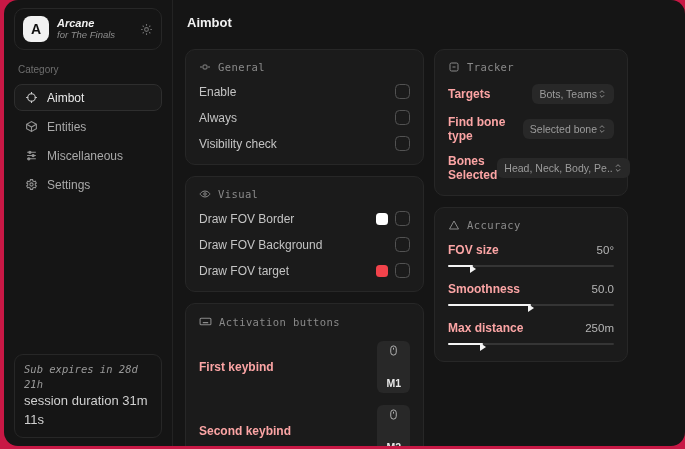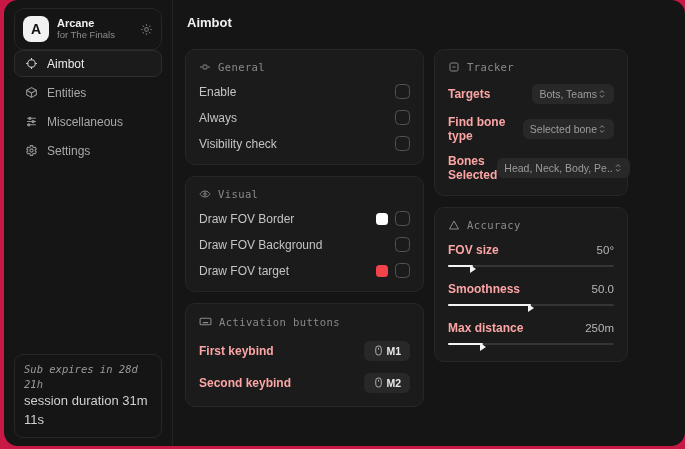--- a/index.html
+++ b/index.html
@@ -25,21 +25,21 @@
   }
   .brand-card {
     border:1px solid #272727; border-radius:10px;
     padding:7px 8px; display:flex; align-items:center; gap:8px;
   }
   .logo {
     width:26px; height:26px; border-radius:8px; background:#f2f2f2;
     color:#111; font-weight:bold; font-size:14px;
     display:flex; align-items:center; justify-content:center;
   }
-  .brand-text { flex:1; line-height:1.15; }
+  .brand-text { flex:1; line-height:1.15;font-style:italic; }
   .brand-title { color:#f0f0f0; font-size:11px; font-weight:bold; }
   .brand-sub { color:#8d8d8d; font-size:9.5px; }
   .brand-gear { color:#6f6f6f; display:flex; }
   .category-label { color:#6e6e6e; font-size:10px; margin:14px 4px 9px 4px; }
   .nav { display:flex; flex-direction:column; gap:2px; }
   .nav-item {
     height:27px; display:flex; align-items:center; gap:9px;
     padding:0 10px; border-radius:8px; border:1px solid transparent;
     color:#a9a9a9; font-size:12px; cursor:default;
   }
@@ -85,23 +85,23 @@
   }
   .swatch { width:12px; height:12px; border-radius:3.5px; }
   .dd-btn {
     display:flex; align-items:center; 
     background:#282828; border-radius:6px;
     padding:4px 7px; color:#9c9c9c; font-size:10.5px;
     white-space:nowrap;
   }
   .dd-btn svg { color:#8c8c8c; }
   .key-btn {
-    display:flex; gap:2px;
+    display:flex; align-items:center; gap:21px;
     background:#282828; border-radius:6px;
-    padding:4px 9px; color:#e8e8e8; font-size:10.5px; font-weight:bold;
+    padding:4px 9px; color:#e8e8e8; font-size:10.5px; font-weight:bold;flex-direction:column;
   }
   .key-btn svg { color:#bdbdbd; }
   .acc-row { margin-top:12px; }
   .acc-top { display:flex; justify-content:space-between; align-items:center; }
   .acc-val { color:#b5b5b5; font-size:11.5px; }
   .slider { position:relative; height:8px; margin-top:5px; }
   .slider .track {
     position:absolute; left:0; right:0; top:3px; height:2px;
     background:#353535; border-radius:2px;
   }
@@ -128,20 +128,21 @@
         <div class="brand-sub">for The Finals</div>
       </div>
       <span class="brand-gear">
         <svg width="13" height="13" viewBox="0 0 24 24" fill="none" stroke="currentColor" stroke-width="2">
             <circle cx="12" cy="12" r="3.5"></circle>
             <path d="M12 2v3M12 19v3M2 12h3M19 12h3M4.9 4.9l2.1 2.1M17 17l2.1 2.1M19.1 4.9L17 7M7 17l-2.1 2.1"></path>
           </svg>
       </span>
     </div>
 
+    <div class="category-label">Category</div>
 
     <div class="nav">
       <div class="nav-item active">
         <span class="ni">
           <svg width="13" height="13" viewBox="0 0 24 24" fill="none" stroke="currentColor" stroke-width="2">
               <circle cx="12" cy="12" r="7"></circle>
               <path d="M12 2v4M12 18v4M2 12h4M18 12h4"></path>
             </svg>
         </span>
         <span>Aimbot</span>

